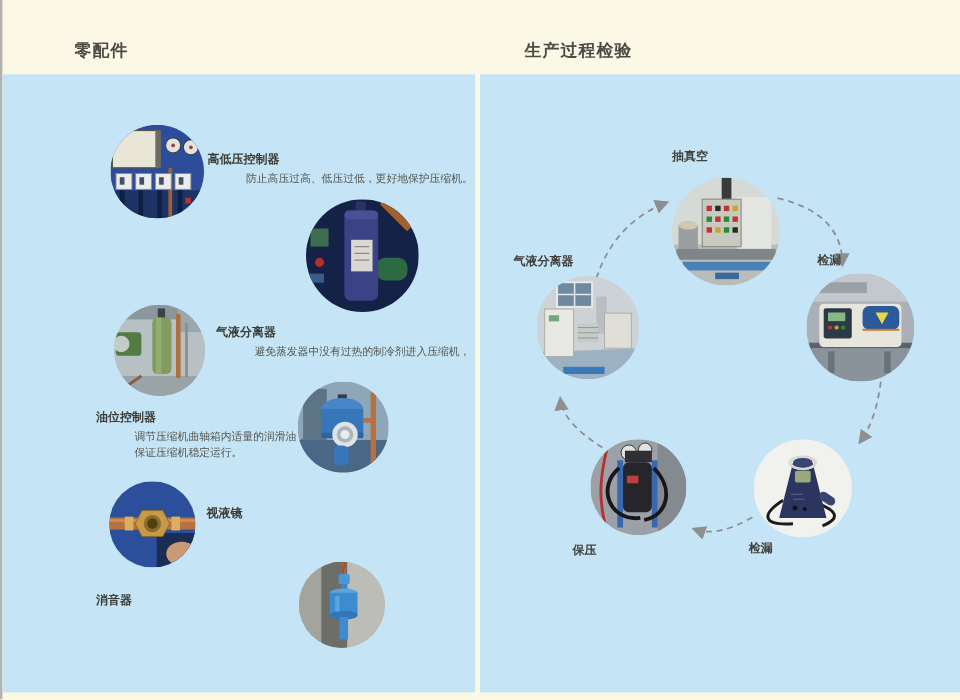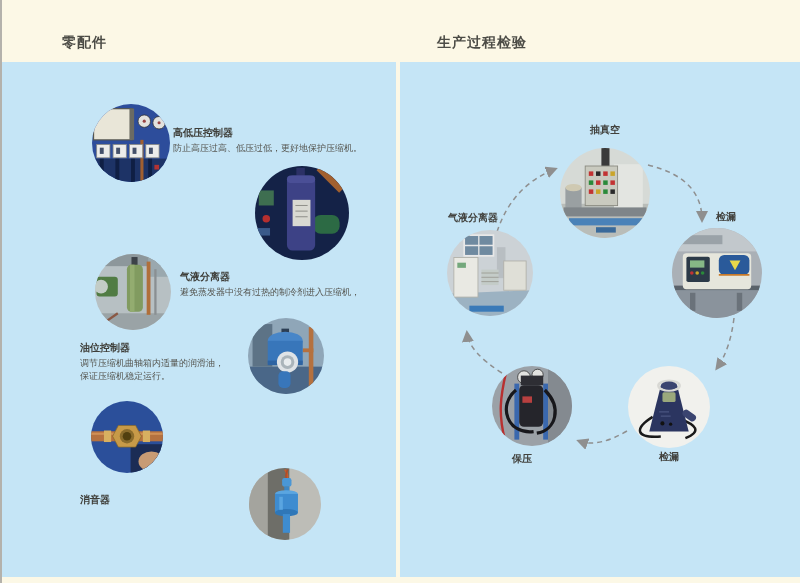--- a/index.html
+++ b/index.html
@@ -1,35 +1,35 @@
 <!DOCTYPE html>
 <html><head>
 <meta charset="utf-8">
 <style>
   * { box-sizing: border-box; }
   html,body { margin:0; padding:0; background:#fcf8e6; }
   .page {
     position:relative; width:800px; height:583px;
     background:#fcf8e6; overflow:hidden;
-    font-family:Liberation Mono, monospace;
+    font-family:Liberation Sans, sans-serif;
   }
   .edge-strip { position:absolute; left:0; top:0; width:2px; height:583px; background:#b4b2ac; }
   .panel-bg { position:absolute; top:62px; height:515px; background:#c5e5f6; }
   .panel-bg.left  { left:2px;  width:394px; }
   .panel-bg.right { left:400px; width:400px; }
   .panel-title { position:absolute; top:34px; margin:0; font-size:14px; font-weight:600;
                  color:#4c4c46; letter-spacing:1px; }
   .panel-title.left  { left:62px; }
   .panel-title.right { left:437px; }
   .photo-circle { position:absolute; border-radius:50%; overflow:hidden; }
   .photo-circle svg { display:block; width:100%; height:100%; }
   .part-text { position:absolute; width:218px; }
   .part-name { font-size:10px; font-weight:bold; color:#3e3e39; margin-bottom:3px; white-space:nowrap; }
-  .part-desc { font-size:9px; line-height:13px; color:#55554f; white-space:nowrap; }
-  .step-label { position:absolute; width:90px; text-align:center; font-size:10px;
+  .part-desc { font-size:9px; line-height:13px; color:#55554f; white-space:nowrap;margin-left:32px; }
+  .step-label { position:absolute; width:90px; font-size:10px;
                 font-weight:bold; color:#42423e; white-space:nowrap; }
   .cycle-arrows { position:absolute; left:400px; top:62px; width:400px; height:515px; }
 </style>
 </head>
 <body>
 
 <div class="page">
   <div class="edge-strip"></div>
   <div class="panel-bg left"></div>
   <div class="panel-bg right"></div>
@@ -148,20 +148,21 @@
         <rect y="44" width="100" height="3" fill="#d08f56"></rect>
         <rect x="18" y="41" width="10" height="16" fill="#d8b060"></rect>
         <rect x="72" y="41" width="10" height="16" fill="#d8b060"></rect>
         <polygon points="38,34 62,34 70,49 62,64 38,64 30,49" fill="#c79a48" stroke="#8a6a28"></polygon>
         <circle cx="50" cy="49" r="10" fill="#8a6c2c"></circle>
         <circle cx="50" cy="49" r="6" fill="#52400f"></circle>
       </g>
     </svg>
   </div>
   <div class="part-text" style="left:172px; top:421px">
+    <div class="part-name">视液镜</div>
   </div>
 
   <div class="photo-circle" style="left:249px; top:468px; width:72px; height:72px">
     <svg viewBox="0 0 100 100">
       <g>
         <rect width="100" height="100" fill="#bdbdb7"></rect>
         <rect x="0" width="26" height="100" fill="#a4a49e"></rect>
         <rect x="26" width="30" height="100" fill="#6e6e68"></rect>
         <path d="M50 2 q6 10 2 14" stroke="#c95a2a" stroke-width="2.5" fill="none"></path>
         <path d="M54 2 q-4 8 -2 13" stroke="#b84a22" stroke-width="2" fill="none"></path>

